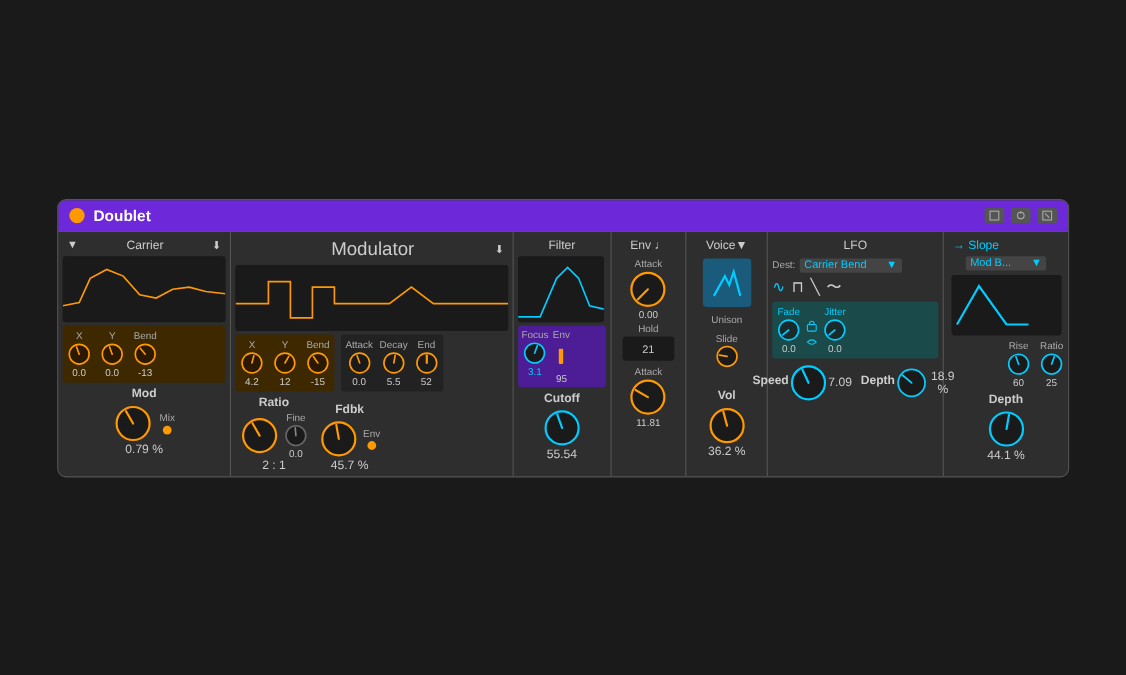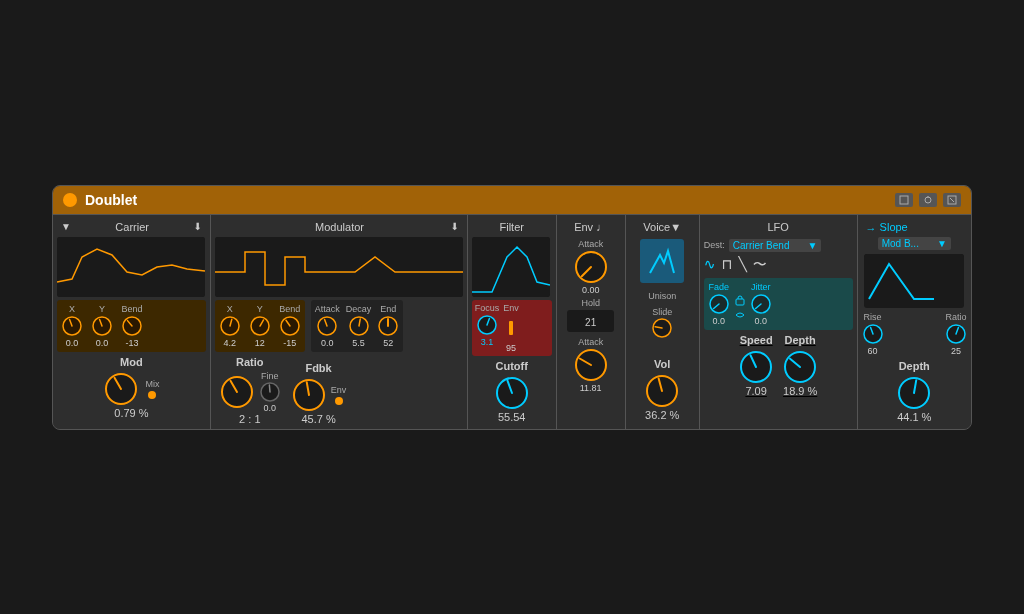--- a/index.html
+++ b/index.html
@@ -13,21 +13,21 @@
       font-family: 'Arial', sans-serif;
     }
     .plugin-container {
       width: 920px;
       background: #3a3a3a;
       border-radius: 8px;
       border: 1px solid #555;
       overflow: hidden;
     }
     .title-bar {
-      background: #a16207;
+      background: #6d28d9;
       padding: 6px 10px;
       display: flex;
       align-items: center;
       justify-content: space-between;
       border-bottom: 1px solid #555;
     }
     .title-left {
       display: flex;
       align-items: center;
       gap: 8px;
@@ -146,23 +146,22 @@
     .section-main-label {
       color: #ccc;
       font-size: 11px;
       font-weight: bold;
       text-align: center;
       margin-bottom: 3px;
     }
     
     .large-knob-container {
       display: flex;
-      flex-direction: column;
-      align-items: center;
-      text-decoration: underline;
+      flex-direction: row;
+      align-items: center;
     }
     .main-value {
       color: #ccc;
       font-size: 11px;
       text-align: center;
     }
     
     .filter-section {
       width: 90px;
     }
@@ -330,21 +329,21 @@
             <div class="mix-dot"></div>
           </div>
         </div>
         <span class="main-value">0.79 %</span>
       </div>
     </div>
 
     <div class="section modulator-section">
       <div class="section-header">
         <span style="color:#ccc;font-size:10px;visibility:hidden;">▼</span>
-        <span style="color:#ccc;font-size:11px;">Modulator</span>
+        <span style="color:#ccc;font-size:17px;">Modulator</span>
         <span style="color:#ccc;font-size:10px;">⬇</span>
       </div>
 
       <div class="waveform-display modulator-waveform">
         <svg width="248" height="60" viewBox="0 0 248 60">
           <rect width="248" height="60" fill="#1a1a1a"></rect>
           <polyline points="0,35 30,35 30,15 50,15 50,48 70,48 70,20 90,20 90,35 120,35 140,35 160,20 180,35 200,35 230,35 248,35" fill="none" stroke="#ff9900" stroke-width="1.5"></polyline>
         </svg>
       </div>
 
@@ -448,21 +447,21 @@
         <span>Filter</span>
       </div>
 
       <div class="waveform-display filter-wave">
         <svg width="78" height="60" viewBox="0 0 78 60">
           <rect width="78" height="60" fill="#1a1a1a"></rect>
           <polyline points="0,55 20,55 35,20 45,10 55,20 65,45 78,48" fill="none" stroke="#00ccff" stroke-width="1.5"></polyline>
         </svg>
       </div>
 
-      <div style="display:flex;gap:4px;margin-top:3px;background:#7f1d1d;border-radius:3px;padding:3px;">
+      <div style="display:flex;gap:4px;margin-top:3px;background:#4c1d95;border-radius:3px;padding:3px;">
         <div class="knob-group">
           <span class="knob-label">Focus</span>
           <svg class="knob-small" viewBox="0 0 22 22">
             <circle cx="11" cy="11" r="9" fill="#1a1a1a" stroke="#00ccff" stroke-width="1.5"></circle>
             <line x1="11" y1="11" x2="11" y2="4" stroke="#00ccff" stroke-width="1.5" stroke-linecap="round" transform="rotate(20 11 11)"></line>
           </svg>
           <span class="knob-value" style="color:#00ccff;">3.1</span>
         </div>
         <div class="knob-group">
           <span class="knob-label">Env</span>
@@ -635,21 +634,21 @@
 
       <div style="display:flex;justify-content:center;margin-top:4px;">
         <div class="waveform-display">
           <svg class="slope-wave" viewBox="0 0 100 50">
             <rect width="100" height="50" fill="#1a1a1a"></rect>
             <polyline points="5,45 25,10 50,45 70,45" fill="none" stroke="#00ccff" stroke-width="2"></polyline>
           </svg>
         </div>
       </div>
 
-      <div style="display:flex;gap:8px;justify-content:space-between;margin-top:4px;">
+      <div style="display:flex;gap:8px;justify-content:flex-end;margin-top:4px;">
         <div class="knob-group">
           <span class="knob-label">Rise</span>
           <svg class="knob-small" viewBox="0 0 22 22">
             <circle cx="11" cy="11" r="9" fill="#1a1a1a" stroke="#00ccff" stroke-width="1.5"></circle>
             <line x1="11" y1="11" x2="11" y2="4" stroke="#00ccff" stroke-width="1.5" stroke-linecap="round" transform="rotate(-20 11 11)"></line>
           </svg>
           <span class="knob-value">60</span>
         </div>
         <div class="knob-group">
           <span class="knob-label">Ratio</span>

